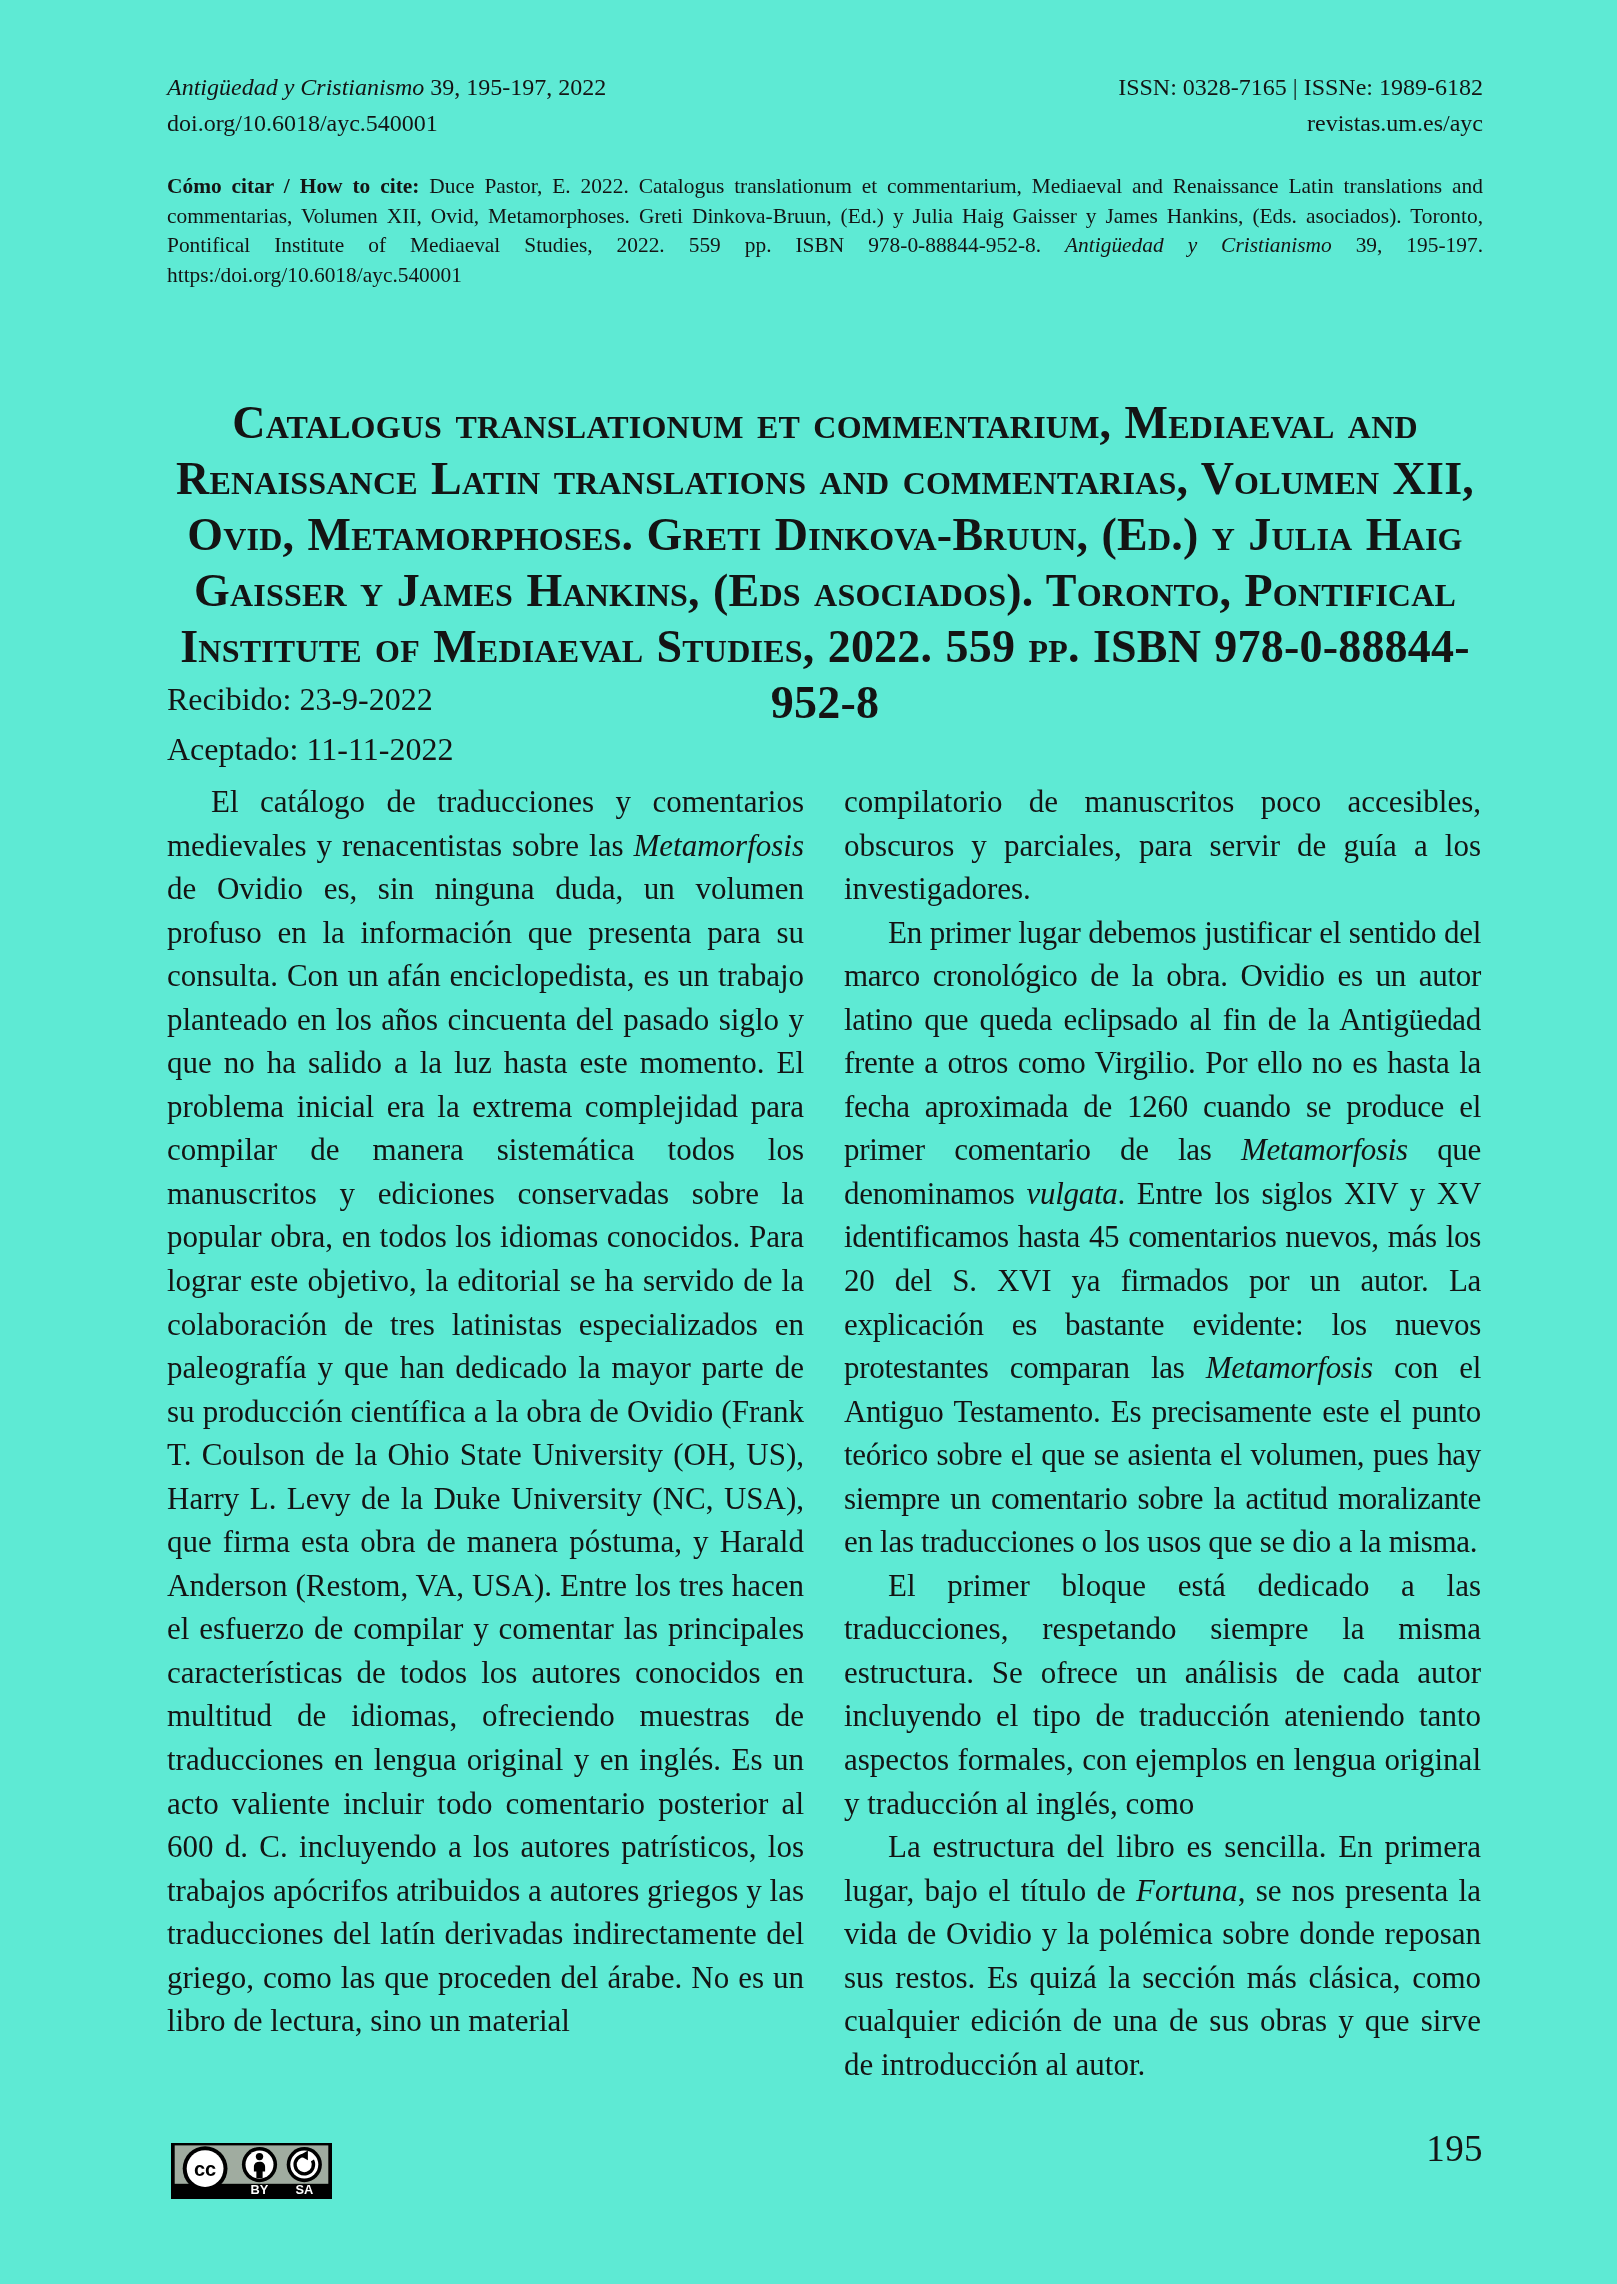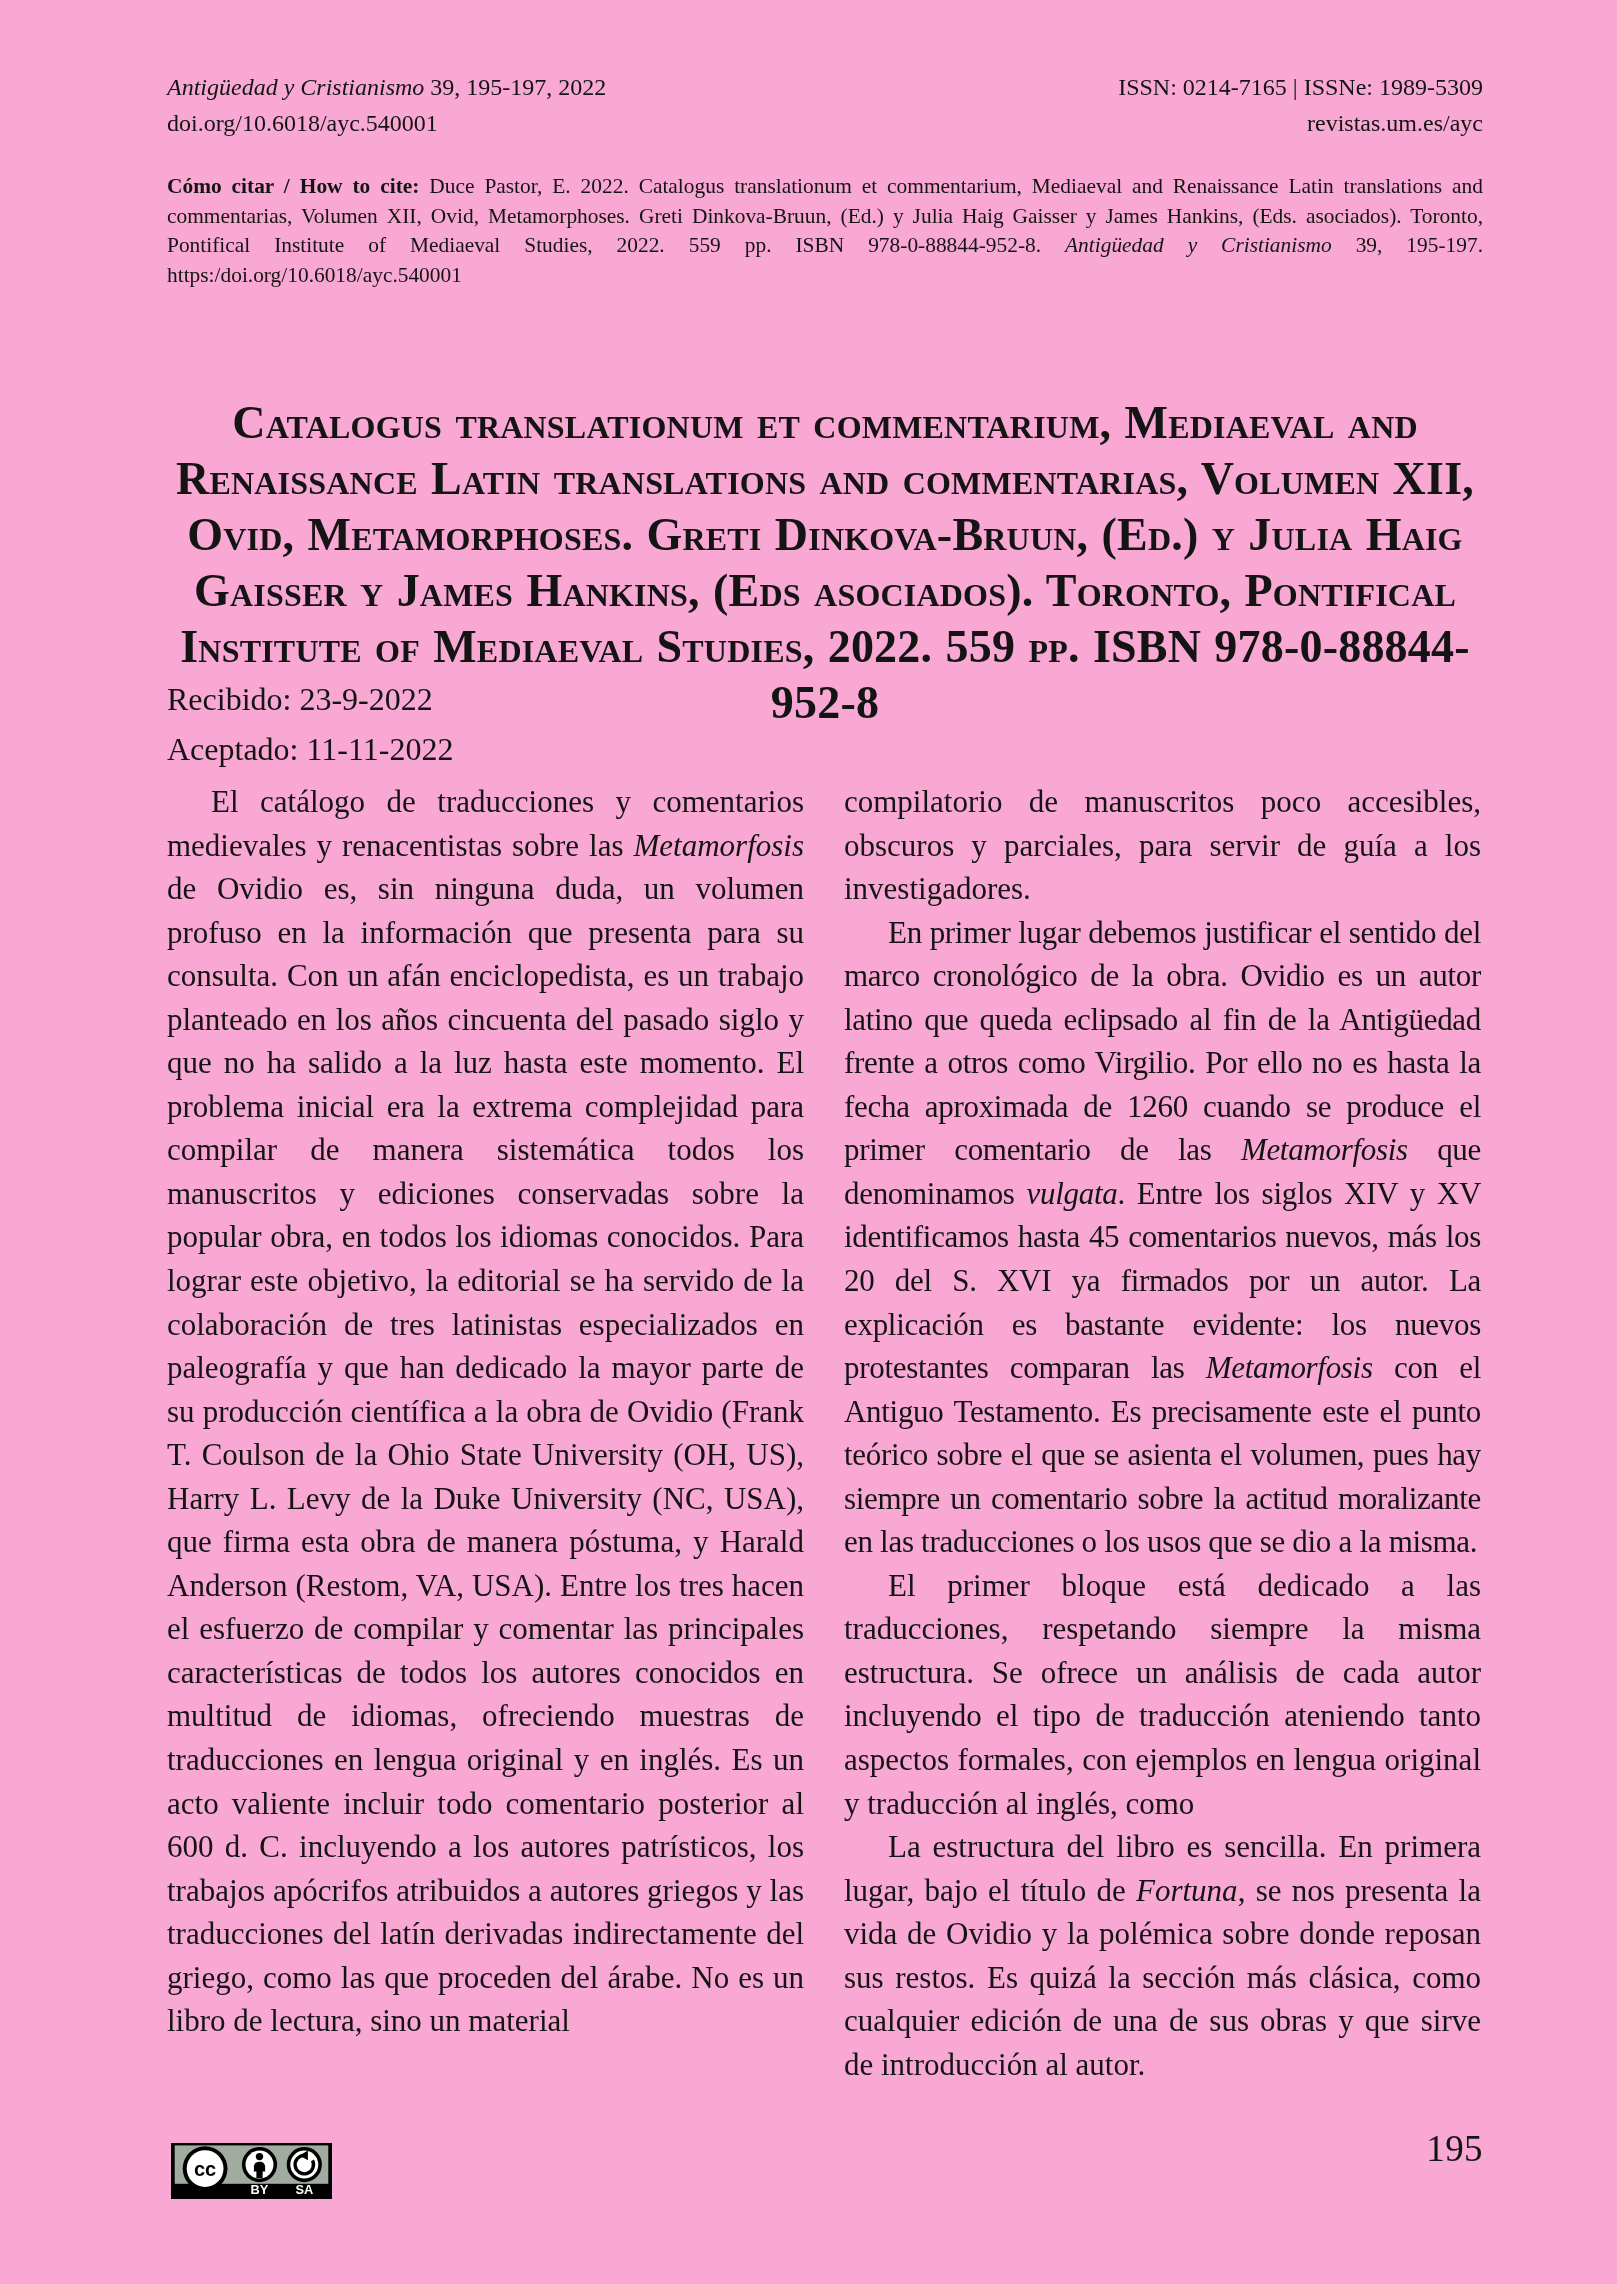--- a/index.html
+++ b/index.html
@@ -12,21 +12,21 @@
     font-family: "Liberation Serif", "DejaVu Serif", serif;
     color: #141414;
     -webkit-font-smoothing: antialiased;
   }
 
   .page {
     position: relative;
     width: 1618px;
     height: 2284px;
     margin: 0 auto;
-    background: #f9a8d4;
+    background: #5eead4;
     box-sizing: border-box;
     overflow: hidden;
   }
 
   
   .masthead {
     position: absolute;
     left: 167px;
     top: 69px;
     width: 1316px;
@@ -140,21 +140,21 @@
   }
 </style>
 </head>
 <body>
 
 <div class="page">
 
   <div class="masthead">
     <div class="masthead-row">
       <div class="masthead-left"><span class="journal-name">Antigüedad y Cristianismo</span><span> 39, 195-197, 2022</span></div>
-      <div class="masthead-right">ISSN: 0214-7165 | ISSNe: 1989-5309</div>
+      <div class="masthead-right">ISSN: 0328-7165 | ISSNe: 1989-6182</div>
     </div>
     <div class="masthead-row">
       <div class="masthead-left">doi.org/10.6018/ayc.540001</div>
       <div class="masthead-right">revistas.um.es/ayc</div>
     </div>
   </div>
 
   <div class="howto"><b>Cómo citar / How to cite:</b><span> Duce Pastor, E. 2022. Catalogus translationum et commentarium, Mediaeval and Renaissance Latin translations and commentarias, Volumen XII, Ovid, Metamorphoses.  Greti Dinkova-Bruun, (Ed.) y Julia Haig Gaisser y James Hankins, (Eds. asociados). Toronto, Pontifical Institute of Mediaeval Studies, 2022. 559 pp. ISBN 978-0-88844-952-8. </span><i>Antigüedad y Cristianismo</i><span> 39, 195-197. https:/doi.org/10.6018/ayc.540001</span></div>
 
   <h1 class="doc-title">Catalogus translationum et commentarium, Mediaeval and Renaissance Latin translations and commentarias, Volumen XII, Ovid, Metamorphoses.  Greti Dinkova-Bruun, (Ed.) y Julia Haig Gaisser y James Hankins, (Eds asociados). Toronto, Pontifical Institute of Mediaeval Studies, 2022. 559 pp. ISBN 978-0-88844-952-8</h1>

